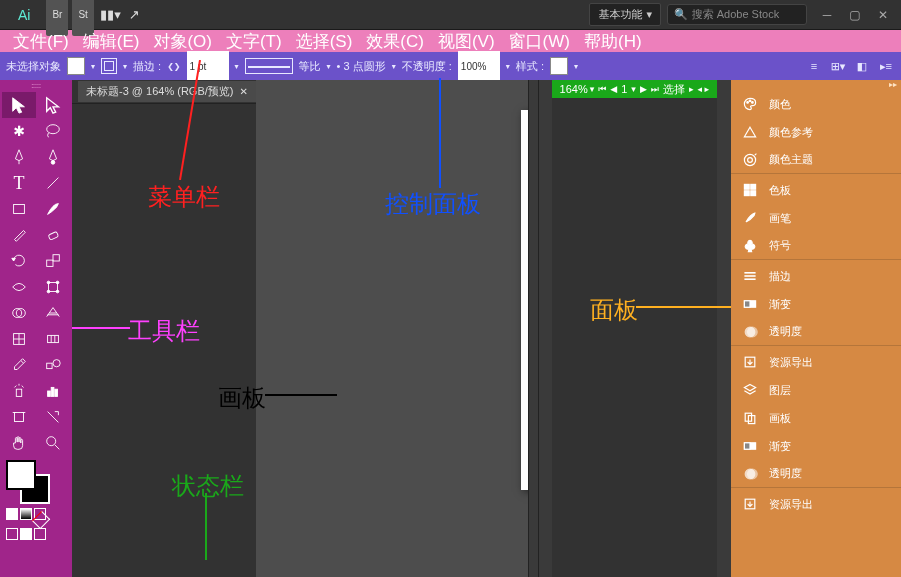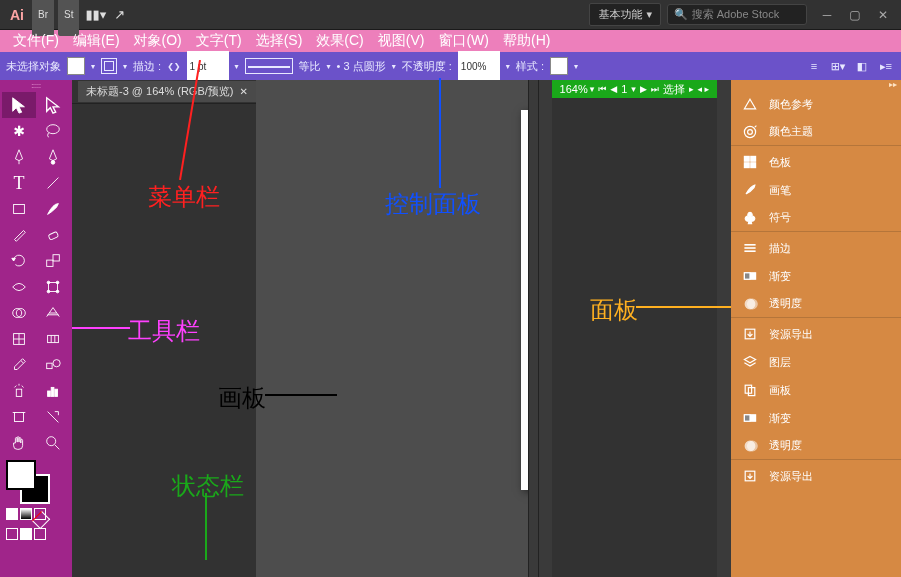--- a/index.html
+++ b/index.html
@@ -1,27 +1,27 @@
 <!DOCTYPE html>
 <html><head>
 <meta charset="utf-8">
 <style>
 *{margin:0;padding:0;box-sizing:border-box;font-family:"Microsoft YaHei",Arial,sans-serif;font-size:11px;user-select:none}
 body{background:#323232;color:#ddd;overflow:hidden;width:901px;height:577px;position:relative}
 .titlebar{height:30px;background:#323232;display:flex;align-items:center;padding:0 4px;border-bottom:1px solid #1a1a1a}
-.app-icon{color:#fca5a5;font-weight:bold;font-size:14px;margin:0 6px}
+.app-icon{color:#5eead4;font-weight:normal;font-size:14px;margin:0 14px}
 .tb-btn{background:#535353;color:#ddd;padding:16px 6px;margin:0 2px;border-radius:2px;font-size:10px}
 .tb-ico{margin:0 4px;color:#ddd;font-size:13px}
 .spacer{flex:1}
 .ws-sel{background:#222;color:#ccc;padding:3px 8px;border:1px solid #444;border-radius:2px;display:flex;align-items:center;gap:4px}
 .search{background:#222;border:1px solid #444;border-radius:3px;padding:2px 6px;margin:0 6px;color:#888;display:flex;align-items:center;gap:4px;width:140px}
 .win-btns{display:flex}
 .win-btn{width:28px;height:20px;display:flex;align-items:center;justify-content:center;color:#aaa;font-size:12px}
 .menubar{height:22px;background:#ed7fbb;display:flex;align-items:center;padding:0 6px}
-.menu-item{color:#fff;padding:0 7px;font-size:14px}
+.menu-item{color:#fff;padding:0 7px;font-size:17px}
 .controlbar{height:28px;background:#6b52c9;display:flex;align-items:center;padding:0 6px;gap:6px}
 .cb-lbl{color:#e8e8ff;font-size:11px}
 .cb-swatch{width:18px;height:18px;background:#fff;border:1px solid #888}
 .cb-dd{color:#e8e8ff;font-size:8px}
 .cb-box{width:16px;height:16px;border:1px solid #e8e8ff;display:flex;align-items:center;justify-content:center}
 .cb-input{background:#fff;color:#333;width:42px;height:31px;border:none;padding:0 3px;font-size:10px}
 .cb-stroke{width:48px;height:16px;border:1px solid #e8e8ff;position:relative}
 .cb-stroke::after{content:"";position:absolute;top:7px;left:2px;right:2px;border-top:2px solid #e8e8ff}
 .cb-icons{margin-left:auto;display:flex;gap:6px}
 .cb-ic{width:18px;height:18px;display:flex;align-items:center;justify-content:center;color:#e8e8ff}
@@ -358,20 +358,31 @@
   </div>
 
   <div class="collapse-strip"></div>
 
   <div class="right-panels">
     <div class="rp-hdr">▸▸</div>
     <div id="panel-list">
         <div class="rp-item">
           <span class="rp-ico">
             <svg viewBox="0 0 20 20">
+              <path d="M10 3a7 7 0 100 14c2 0 2-2 1-3s0-2 2-2a4 4 0 004-4c0-3-3-5-7-5z" fill="none" stroke="#fff"></path>
+              <circle cx="7" cy="8" r="1" fill="#fff"></circle>
+              <circle cx="10" cy="6" r="1" fill="#fff"></circle>
+              <circle cx="13" cy="8" r="1" fill="#fff"></circle>
+            </svg>
+          </span>
+          <span>颜色</span>
+        </div>
+        <div class="rp-item">
+          <span class="rp-ico">
+            <svg viewBox="0 0 20 20">
               <path d="M10 4l7 12H3z" fill="none" stroke="#fff"></path>
             </svg>
           </span>
           <span>颜色参考</span>
         </div>
         <div class="rp-item group-end">
           <span class="rp-ico">
             <svg viewBox="0 0 20 20">
               <circle cx="10" cy="10" r="7" fill="none" stroke="#fff"></circle>
               <circle cx="10" cy="10" r="3" fill="none" stroke="#fff"></circle>

